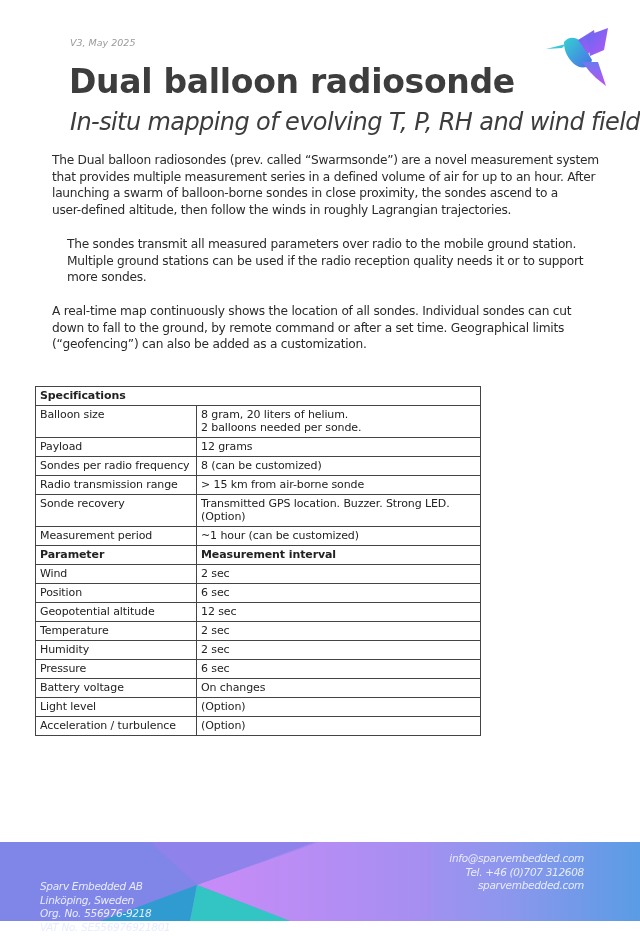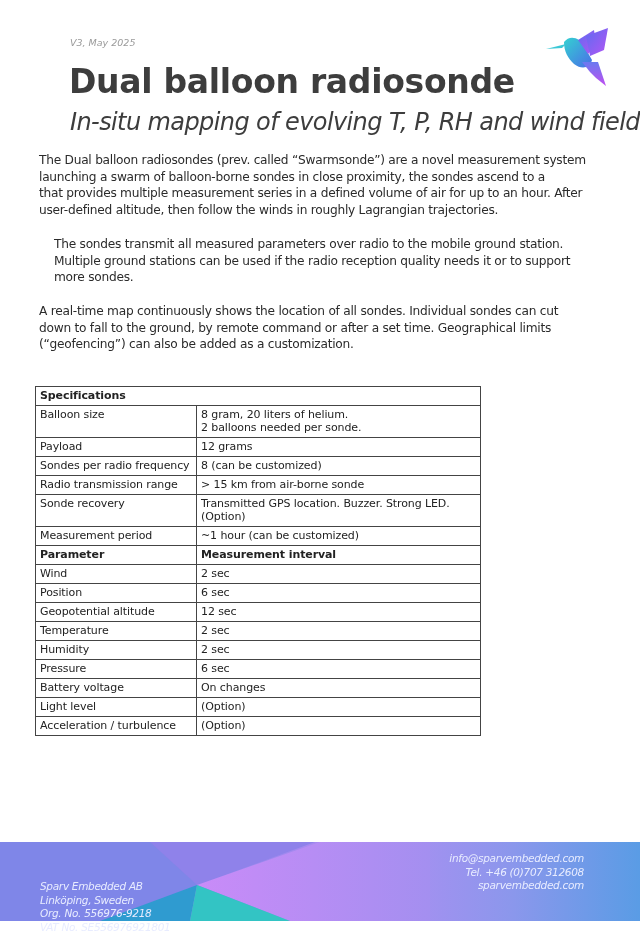--- a/index.html
+++ b/index.html
@@ -1,21 +1,21 @@
 <!DOCTYPE html>
 <html><head>
 <meta charset="utf-8">
 <style>
   html, body { margin:0; padding:0; background:#ffffff; }
   body { width:640px; height:936px; position:relative; overflow:hidden; font-family:"DejaVu Sans", sans-serif; color:#2b2b2b; }
   .version { position:absolute; left:70px; top:37px; font-size:9.5px; font-style:italic; color:#9a9a9a; font-family:"DejaVu Sans", sans-serif; }
   .logo { position:absolute; left:544px; top:26px; width:70px; height:64px; }
   .title { position:absolute; left:69px; top:62px; font-size:33px; font-weight:bold; color:#3d3d3d; letter-spacing:-0.3px; font-family:"DejaVu Sans", sans-serif; white-space:nowrap; }
   .subtitle { position:absolute; left:70px; top:108px; font-size:24px; font-style:italic; color:#3d3d3d; font-family:"DejaVu Sans", sans-serif; letter-spacing:-0.6px; white-space:nowrap; }
-  .para { position:absolute; left:39px; width:560px; font-size:12.2px; line-height:16.6px; color:#2b2b2b; font-family:"DejaVu Sans", sans-serif; letter-spacing:-0.25px; }
+  .para { position:absolute; left:52px; width:560px; font-size:12.2px; line-height:16.6px; color:#2b2b2b; font-family:"DejaVu Sans", sans-serif; letter-spacing:-0.25px; }
   .para div { white-space:nowrap; }
   #p1 { top:152px; }
   #p2 { top:236px;margin-left:15px; }
   #p3 { top:303px; }
 
   table.spec { position:absolute; left:35px; top:386px; width:446px; border-collapse:collapse; font-size:11px; color:#222; font-family:"DejaVu Sans", sans-serif;border-radius:31px; }
   table.spec td { border:1.3px solid #444; padding:2px 4px 3px 4px; vertical-align:top; line-height:13px; letter-spacing:-0.1px; }
   table.spec td.c1 { width:152px; }
   table.spec tr.hdr td { font-weight:bold; }
   table.spec td .ln { display:block; white-space:nowrap; }
@@ -55,22 +55,22 @@
       <path d="M42 10 L64 2 L60 24 L46 30 Z" fill="url(#gb2)"></path>
       <path d="M38 36 L54 36 L62 60 L52 52 L46 46 Z" fill="url(#gb3)"></path>
     </svg>
   </div>
 
   <div class="title">Dual balloon radiosonde</div>
   <div class="subtitle">In-situ mapping of evolving T, P, RH and wind fields in 3D</div>
 
   <div class="para" id="p1">
     <div>The Dual balloon radiosondes (prev. called “Swarmsonde”) are a novel measurement system</div>
+    <div>that provides multiple measurement series in a defined volume of air for up to an hour. After</div>
     <div>launching a swarm of balloon-borne sondes in close proximity, the sondes ascend to a</div>
-    <div>that provides multiple measurement series in a defined volume of air for up to an hour. After</div>
     <div>user-defined altitude, then follow the winds in roughly Lagrangian trajectories.</div>
   </div>
 
   <div class="para" id="p2">
     <div>The sondes transmit all measured parameters over radio to the mobile ground station.</div>
     <div>Multiple ground stations can be used if the radio reception quality needs it or to support</div>
     <div>more sondes.</div>
   </div>
 
   <div class="para" id="p3">

